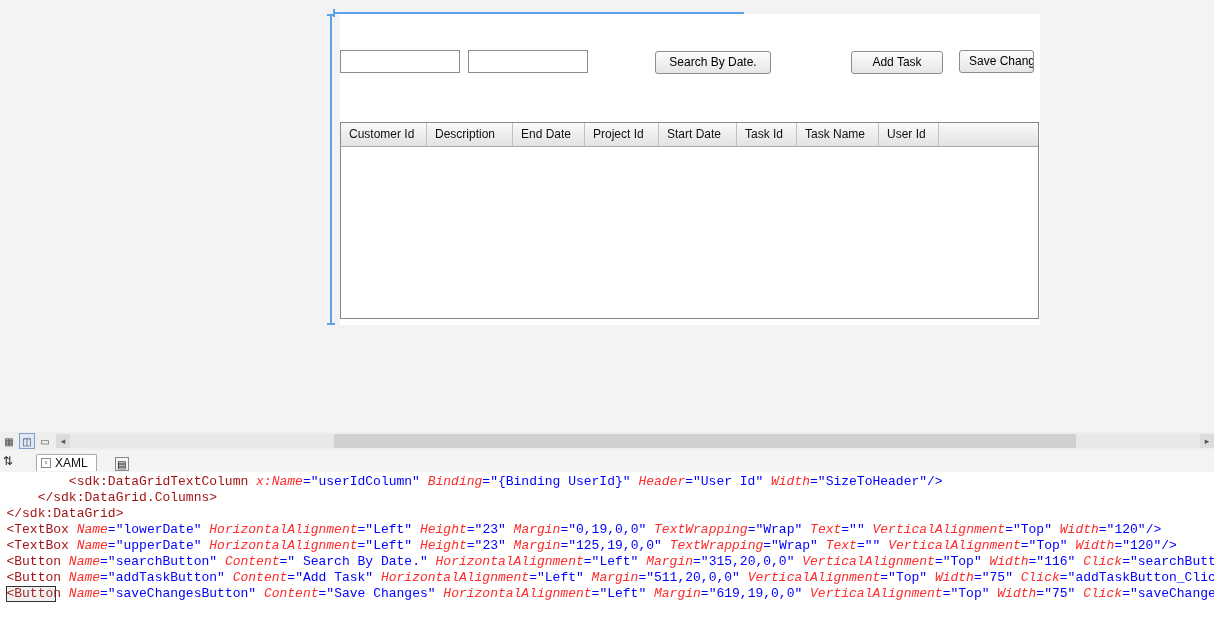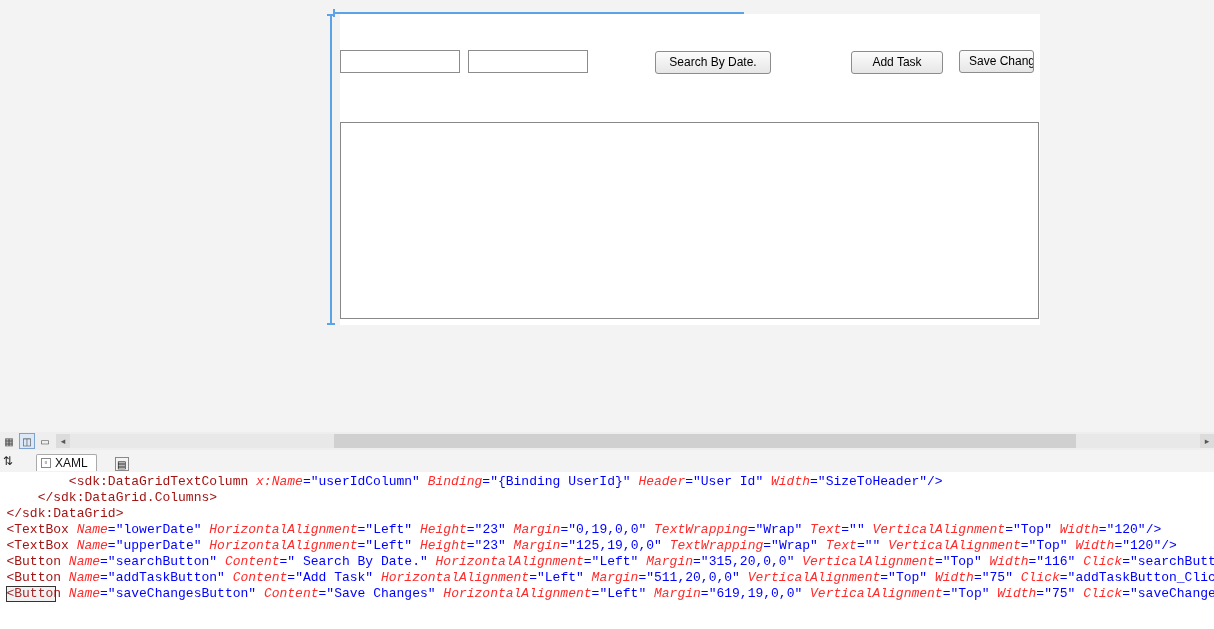--- a/index.html
+++ b/index.html
@@ -215,20 +215,31 @@
   <div class="design-surface">
 
     <div class="ds-textbox" style="left:0px; top:36px; width:120px;" title=""></div>
     <div class="ds-textbox" style="left:128px; top:36px; width:120px;" title=""></div>
 
     <div class="ds-button" style="left:315px; top:37px; width:116px;"> Search By Date.</div>
     <div class="ds-button" style="left:511px; top:37px; width:92px;">Add Task</div>
     <div class="ds-button" style="left:619px; top:36px; width:75px;">Save Changes</div>
 
     <div class="ds-grid" style="left:0px; top:108px; width:699px; height:197px;">
+      <div class="ds-grid-header">
+        <div style="width:86px">Customer Id</div>
+        <div style="width:86px">Description</div>
+        <div style="width:72px">End Date</div>
+        <div style="width:74px">Project Id</div>
+        <div style="width:78px">Start Date</div>
+        <div style="width:60px">Task Id</div>
+        <div style="width:82px">Task Name</div>
+        <div style="width:60px">User Id</div>
+        <div></div>
+      </div>
       <div class="ds-grid-body"></div>
     </div>
   </div>
 </div>
 
 <div class="mid-toolbar">
   <div class="tool-ico">▦</div>
   <div class="tool-ico sel">◫</div>
   <div class="tool-ico">▭</div>
   <div class="mid-scroll-track">

